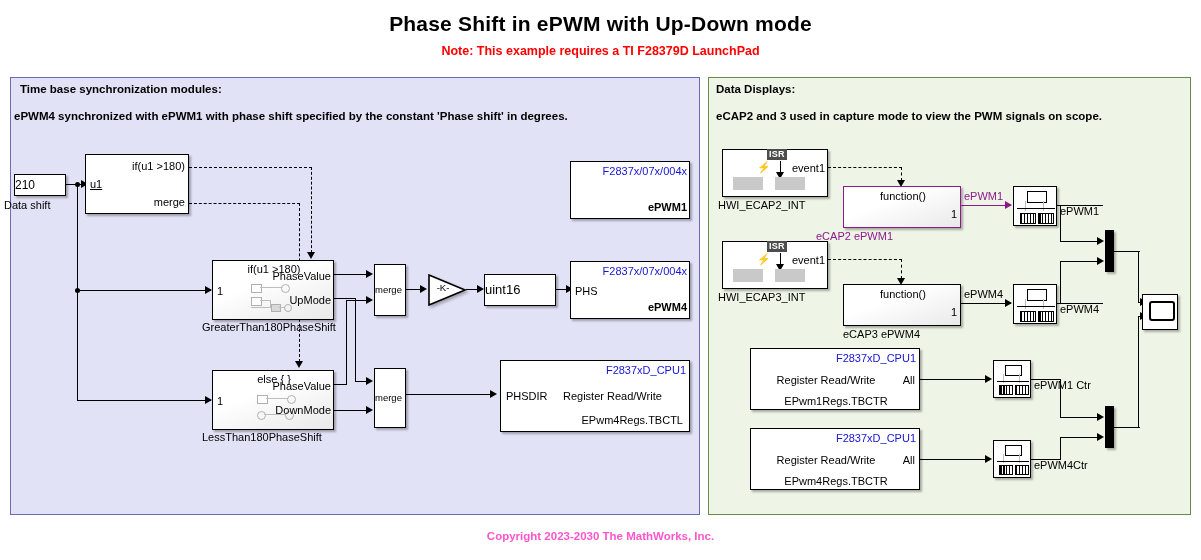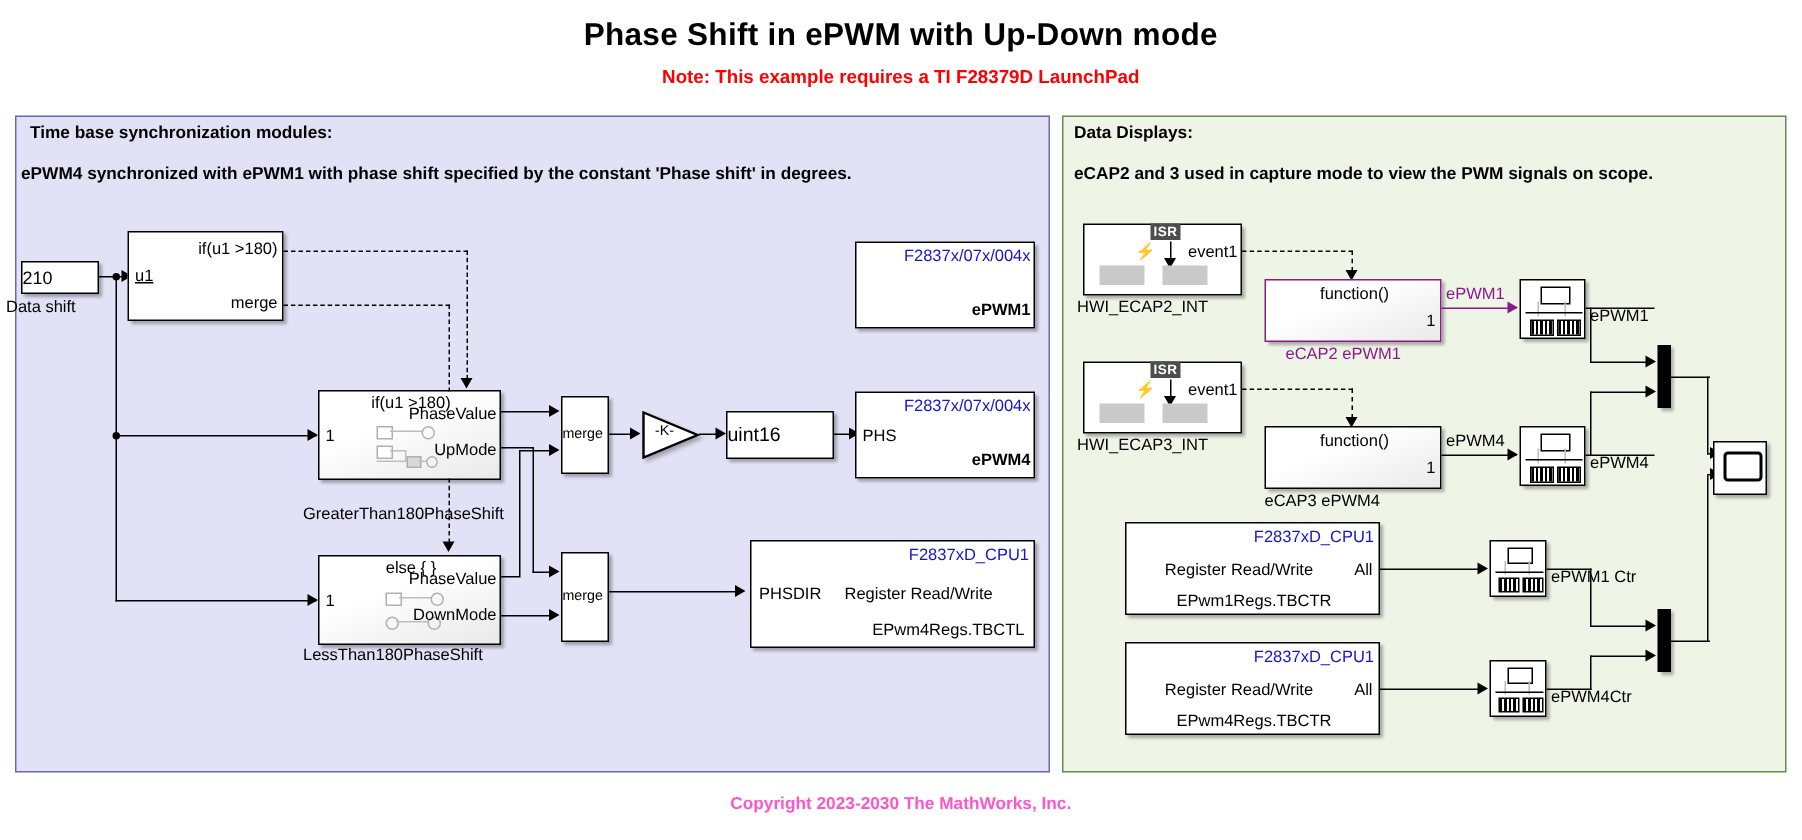--- a/index.html
+++ b/index.html
@@ -112,21 +112,21 @@
   <div class="abs" style="left:38px;top:36px;width:9px;height:7px;border:1px solid #b0b0b0;background:#fff;"></div>
   <div class="abs grayline" style="left:47px;top:39px;width:10px;height:1px;"></div>
   <div class="abs grayline" style="left:57px;top:39px;width:1px;height:8px;"></div>
   <div class="abs grayline" style="left:38px;top:46px;width:20px;height:1px;"></div>
   <div class="abs" style="left:58px;top:43px;width:8px;height:6px;border:1px solid #b0b0b0;background:#d9d9d9;"></div>
   <div class="abs grayline" style="left:66px;top:46px;width:6px;height:1px;"></div>
   <div class="abs" style="left:71px;top:43px;width:6px;height:6px;border:1px solid #b0b0b0;border-radius:50%;"></div>
   <div class="abs tlbl" style="right:2px;top:9px;">PhaseValue</div>
   <div class="abs tlbl" style="right:2px;top:33px;">UpMode</div>
 </div>
-<div class="abs lbl" style="left:202px;top:321px;width:142px;margin-top:16px;">GreaterThan180PhaseShift</div>
+<div class="abs lbl" style="left:202px;top:321px;width:142px;">GreaterThan180PhaseShift</div>
 
 <div class="abs blk blk-grad" style="left:212px;top:370px;width:122px;height:60px;">
   <div class="abs tlbl" style="left:0;top:2px;width:122px;text-align:center;">else { }</div>
   <div class="abs tlbl" style="left:4px;top:24px;">1</div>
   <div class="abs" style="left:44px;top:24px;width:9px;height:7px;border:1px solid #b0b0b0;background:#fff;"></div>
   <div class="abs grayline" style="left:53px;top:27px;width:22px;height:1px;"></div>
   <div class="abs" style="left:74px;top:24px;width:7px;height:7px;border:1px solid #b0b0b0;border-radius:50%;"></div>
   <div class="abs" style="left:44px;top:40px;width:7px;height:7px;border:1px solid #b0b0b0;border-radius:50%;"></div>
   <div class="abs grayline" style="left:51px;top:43px;width:22px;height:1px;"></div>
   <div class="abs" style="left:72px;top:40px;width:7px;height:7px;border:1px solid #b0b0b0;border-radius:50%;"></div>
@@ -213,21 +213,21 @@
 
 <div class="abs dashh" style="left:828px;top:167px;width:74px;"></div>
 <div class="abs dashv" style="left:901px;top:167px;height:14px;"></div>
 <div class="abs arrow-d" style="left:897px;top:180px;"></div>
 
 <div class="abs blk blk-grad" style="left:843px;top:186px;width:118px;height:42px;border-color:#8b1a8b;">
   <div class="abs tlbl" style="left:0;top:3px;width:118px;text-align:center;">function()</div>
   <div class="abs tlbl" style="right:3px;top:21px;">1</div>
 </div>
 <div class="abs lbl purple" style="left:843px;top:230px;width:118px;"></div>
-<div class="abs lbl purple" style="left:857px;top:230px;width:118px;">eCAP2 ePWM1</div>
+<div class="abs lbl purple" style="left:816px;top:230px;width:118px;">eCAP2 ePWM1</div>
 
 <div class="abs h pp" style="left:961px;top:205px;width:50px;"></div>
 <div class="abs arrow pp" style="left:1005px;top:201px;"></div>
 <div class="abs tlbl purple" style="left:964px;top:190px;">ePWM1</div>
 
 <div class="abs blk" style="left:1013px;top:186px;width:44px;height:40px;">
   <div class="abs" style="left:13px;top:4px;width:18px;height:10px;border:1.2px solid #000;background:#fff;"></div>
   <div class="abs grayline" style="left:11px;top:14px;width:1px;height:10px;"></div>
   <div class="abs grayline" style="left:29px;top:14px;width:1px;height:10px;"></div>
   <div class="abs h" style="left:3px;top:21px;width:38px;"></div>

